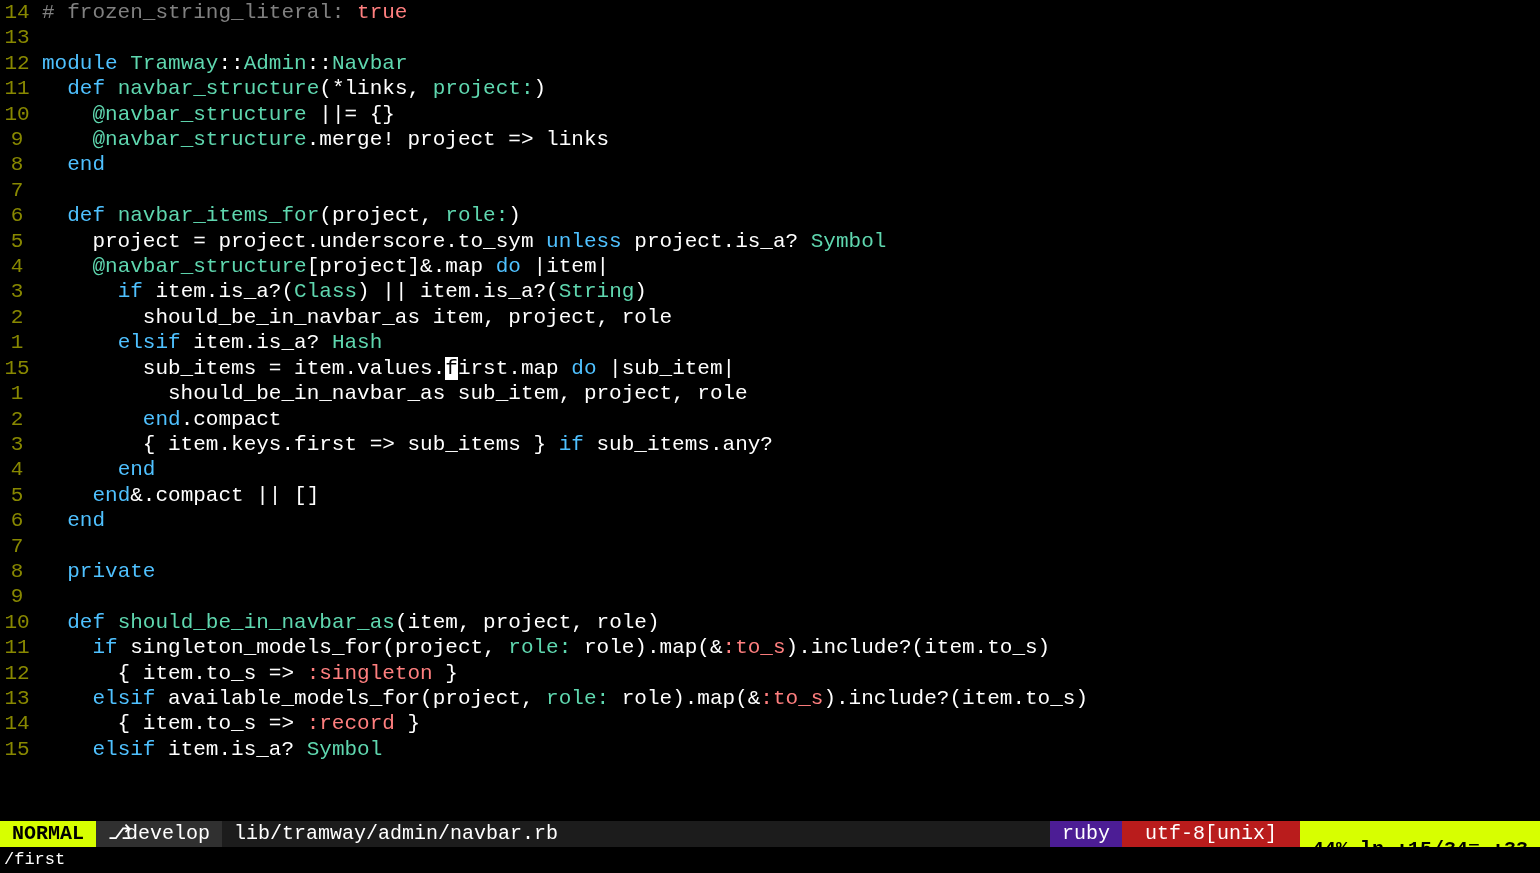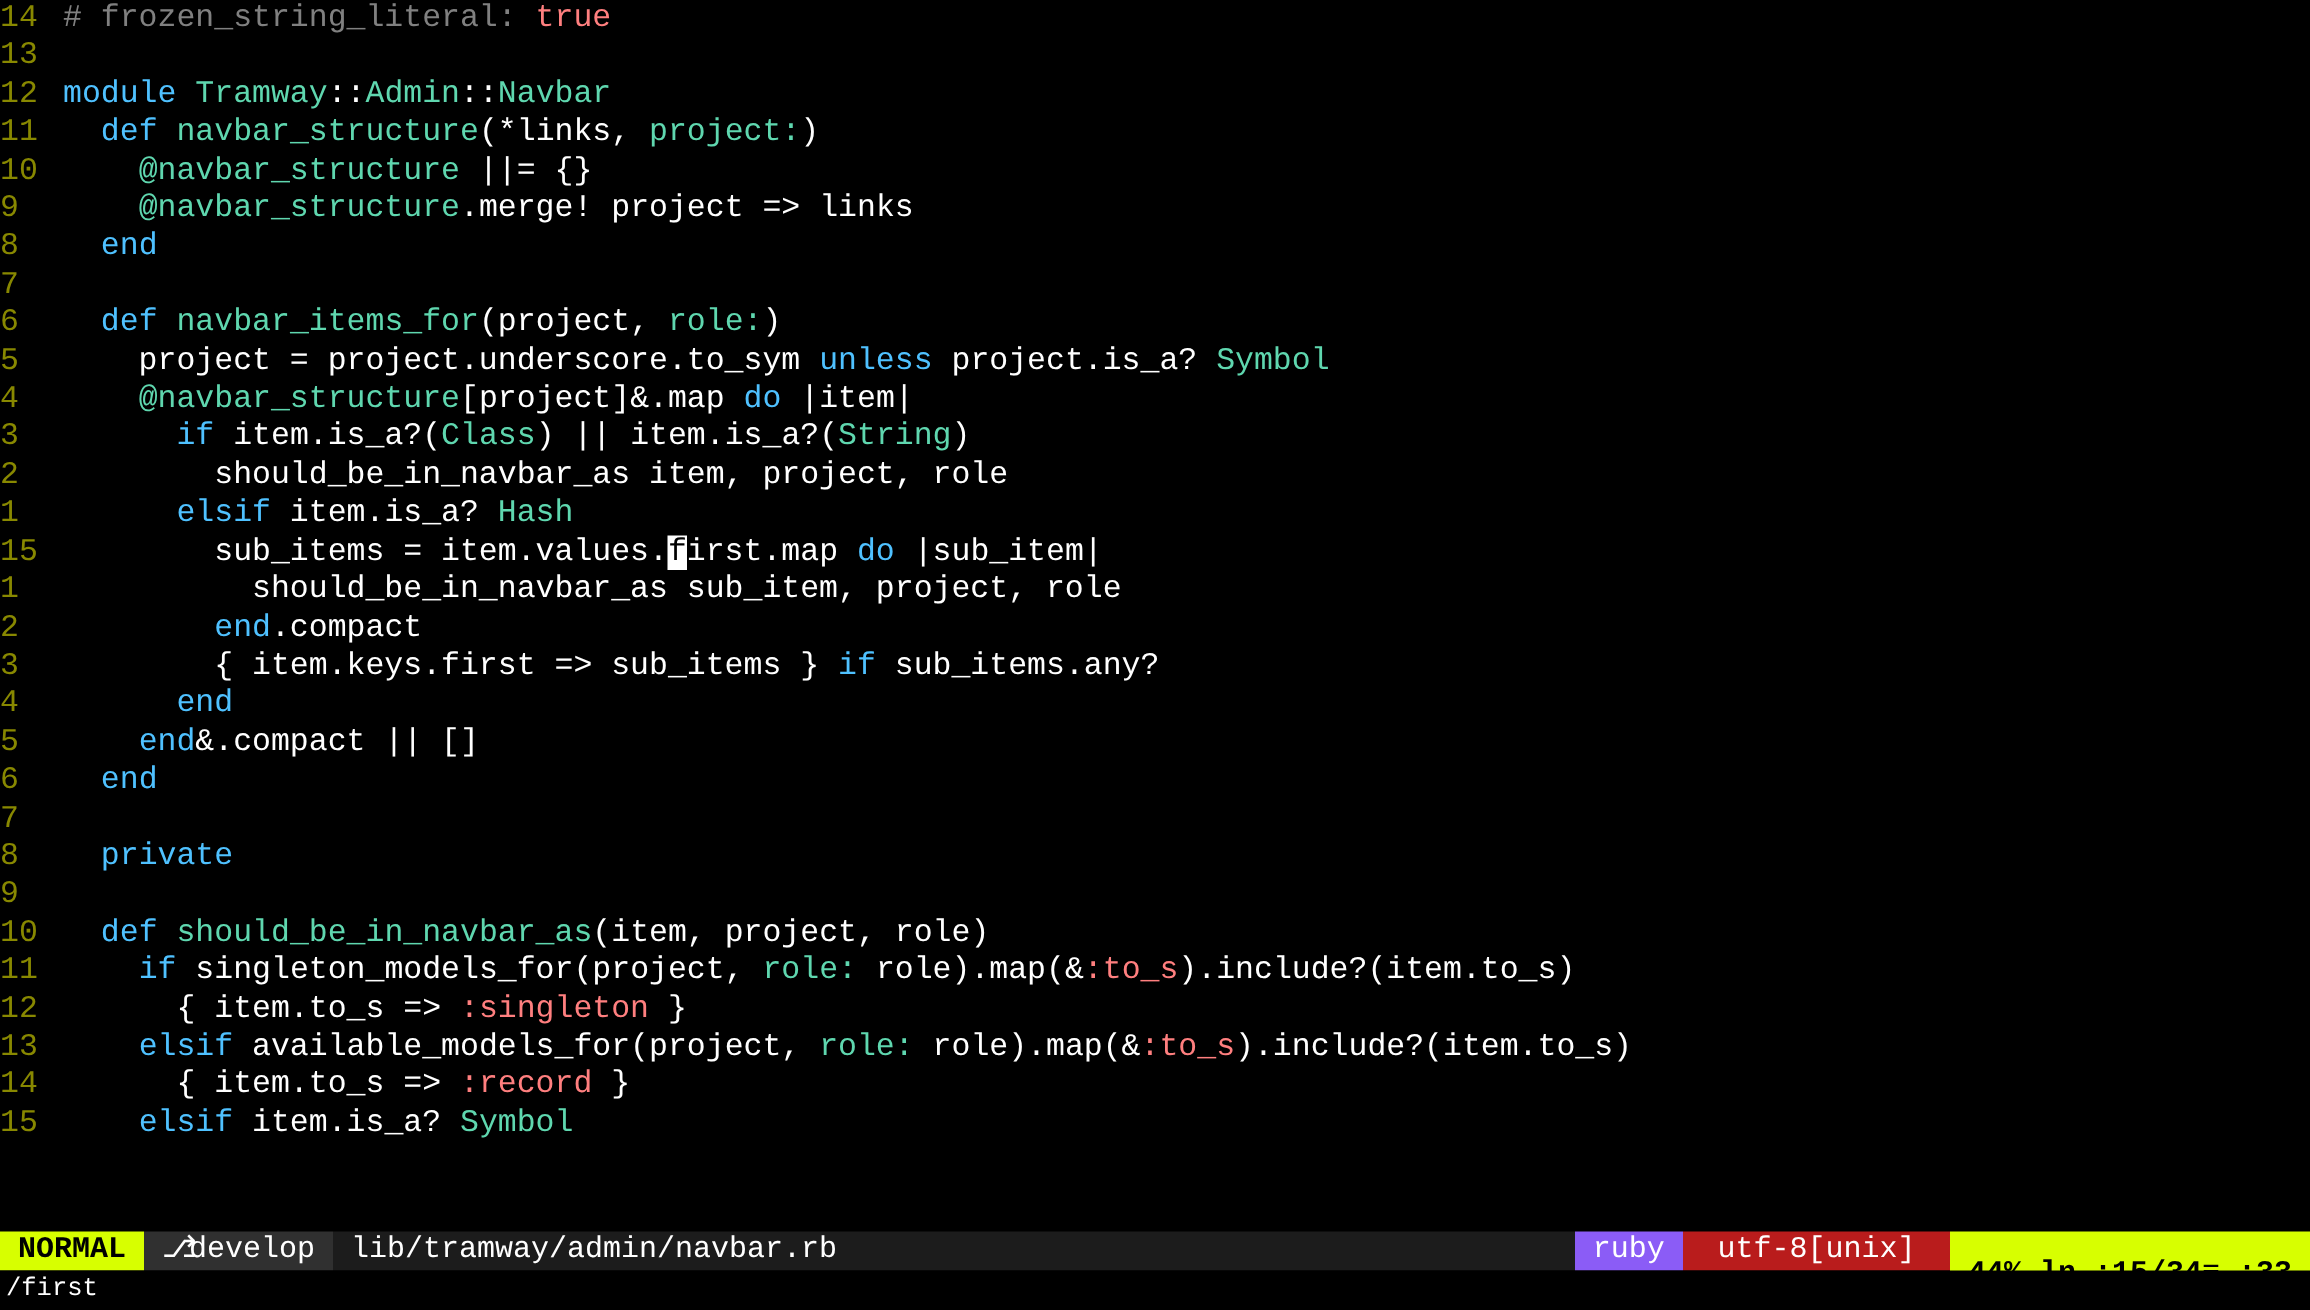--- a/index.html
+++ b/index.html
@@ -26,21 +26,21 @@
       flex: 1;
       overflow: hidden;
     }
     .line {
       display: flex;
       white-space: pre;
     }
     .line-number {
       color: #888800;
       width: 42px;
-      text-align: left;
+      text-align: center;
       padding-right: 8px;
       user-select: none;
     }
     .line-content {
       flex: 1;
     }
     .kw { color: #4fc1ff; }
     .def { color: #4fc1ff; }
     .fn { color: #5fd7af; }
     .type { color: #5fd7af; }
@@ -73,21 +73,21 @@
       align-items: center;
       gap: 6px;
     }
     .status-file {
       background: #1c1c1c;
       color: #ffffff;
       padding: 0 12px;
       flex: 1;
     }
     .status-filetype {
-      background: #8b5cf6;
+      background: #4c1d95;
       color: #ffffff;
       padding: 0 12px;
     }
     .status-encoding {
       background: #b91c1c;
       color: #ffffff;
       padding: 0 23px;
     }
     .status-position {
       background: #d7ff00;

